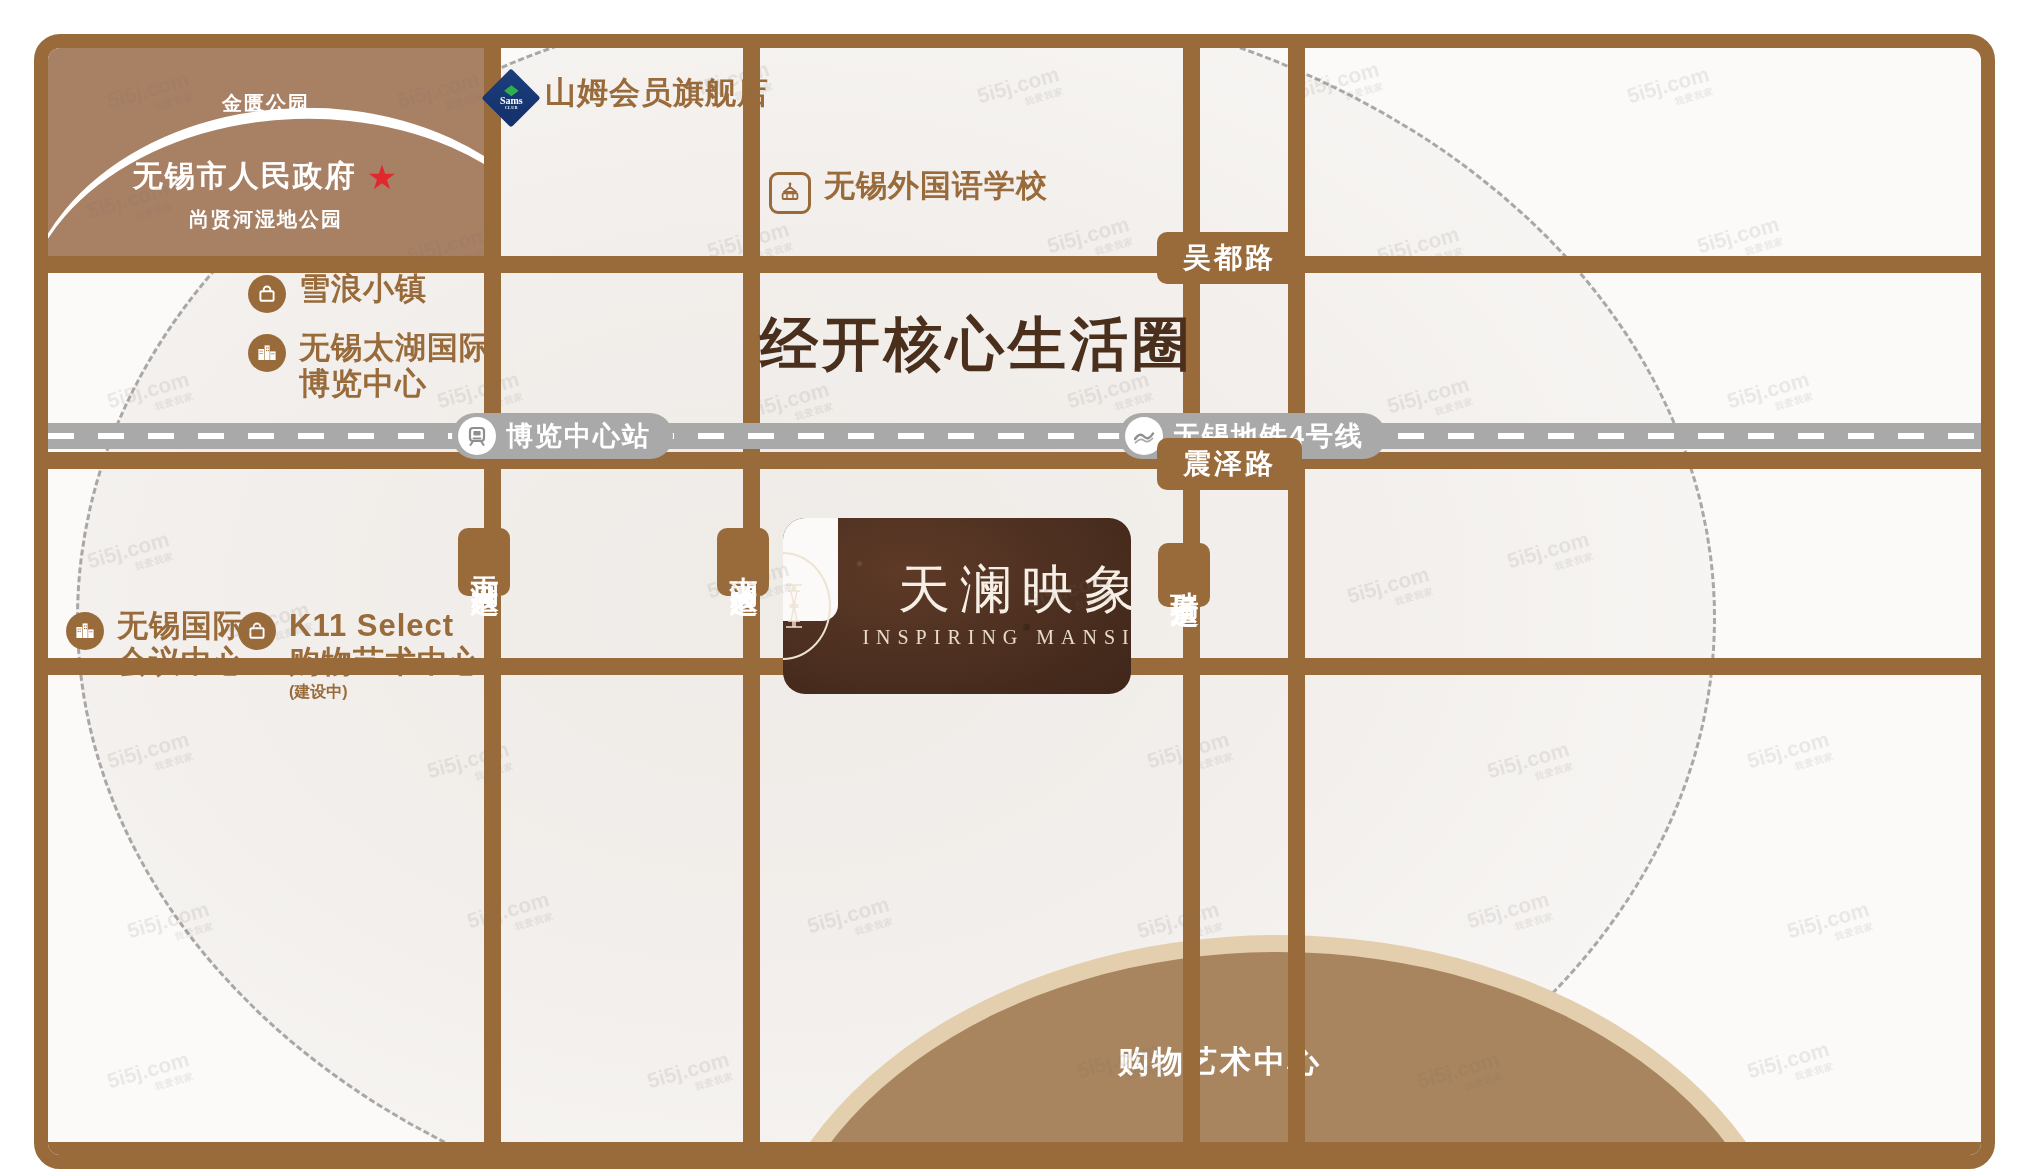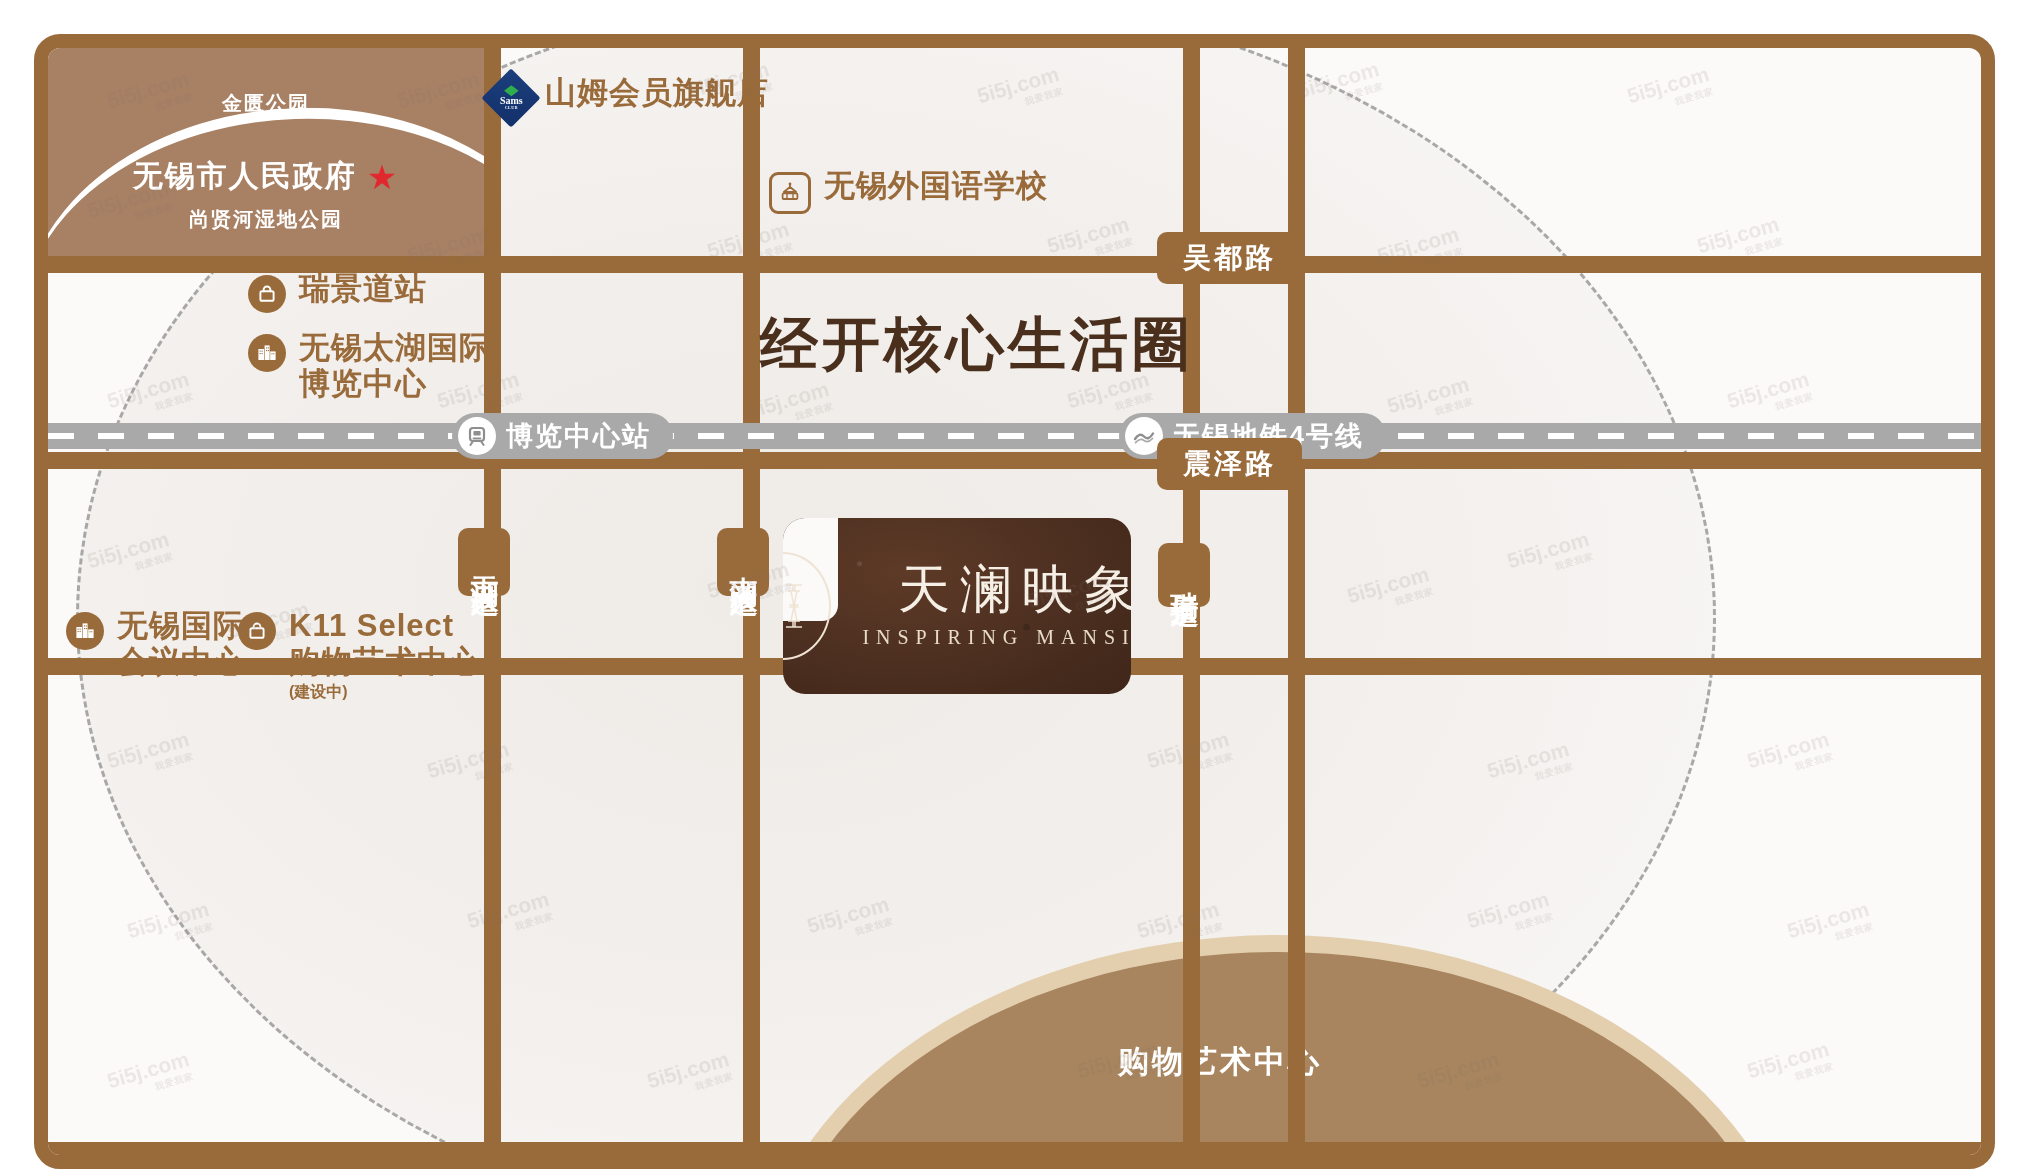--- a/index.html
+++ b/index.html
@@ -370,21 +370,21 @@
       <span class="poi-text">无锡外国语学校</span>
     </div>
 
     <div class="poi" style="left:200px;top:223px;">
       <span class="poi-ico">
         <svg width="22" height="22" viewBox="0 0 22 22">
           <path d="M7.6 8.2 V6.9 a3.4 3.4 0 0 1 6.8 0 V8.2" fill="none" stroke="#ffffff" stroke-width="1.9" stroke-linecap="round"></path>
           <rect x="4.4" y="8.2" width="13.2" height="9.6" rx="1.6" fill="none" stroke="#ffffff" stroke-width="1.9"></rect>
         </svg>
       </span>
-      <span class="poi-text">瑞景道站</span>
+      <span class="poi-text">雪浪小镇</span>
     </div>
 
     <div class="poi" style="left:18px;top:560px;">
       <span class="poi-ico">
         <svg width="24" height="24" viewBox="0 0 24 24">
           <rect x="3.4" y="8" width="5.6" height="11" fill="#ffffff"></rect>
           <rect x="9.6" y="4.4" width="5" height="14.6" fill="#ffffff"></rect>
           <rect x="15.2" y="10.4" width="5.4" height="8.6" fill="#ffffff"></rect>
           <rect x="4.6" y="9.6" width="1.1" height="1.1" fill="#9a6b3a"></rect>
           <rect x="6.6" y="9.6" width="1.1" height="1.1" fill="#9a6b3a"></rect>

